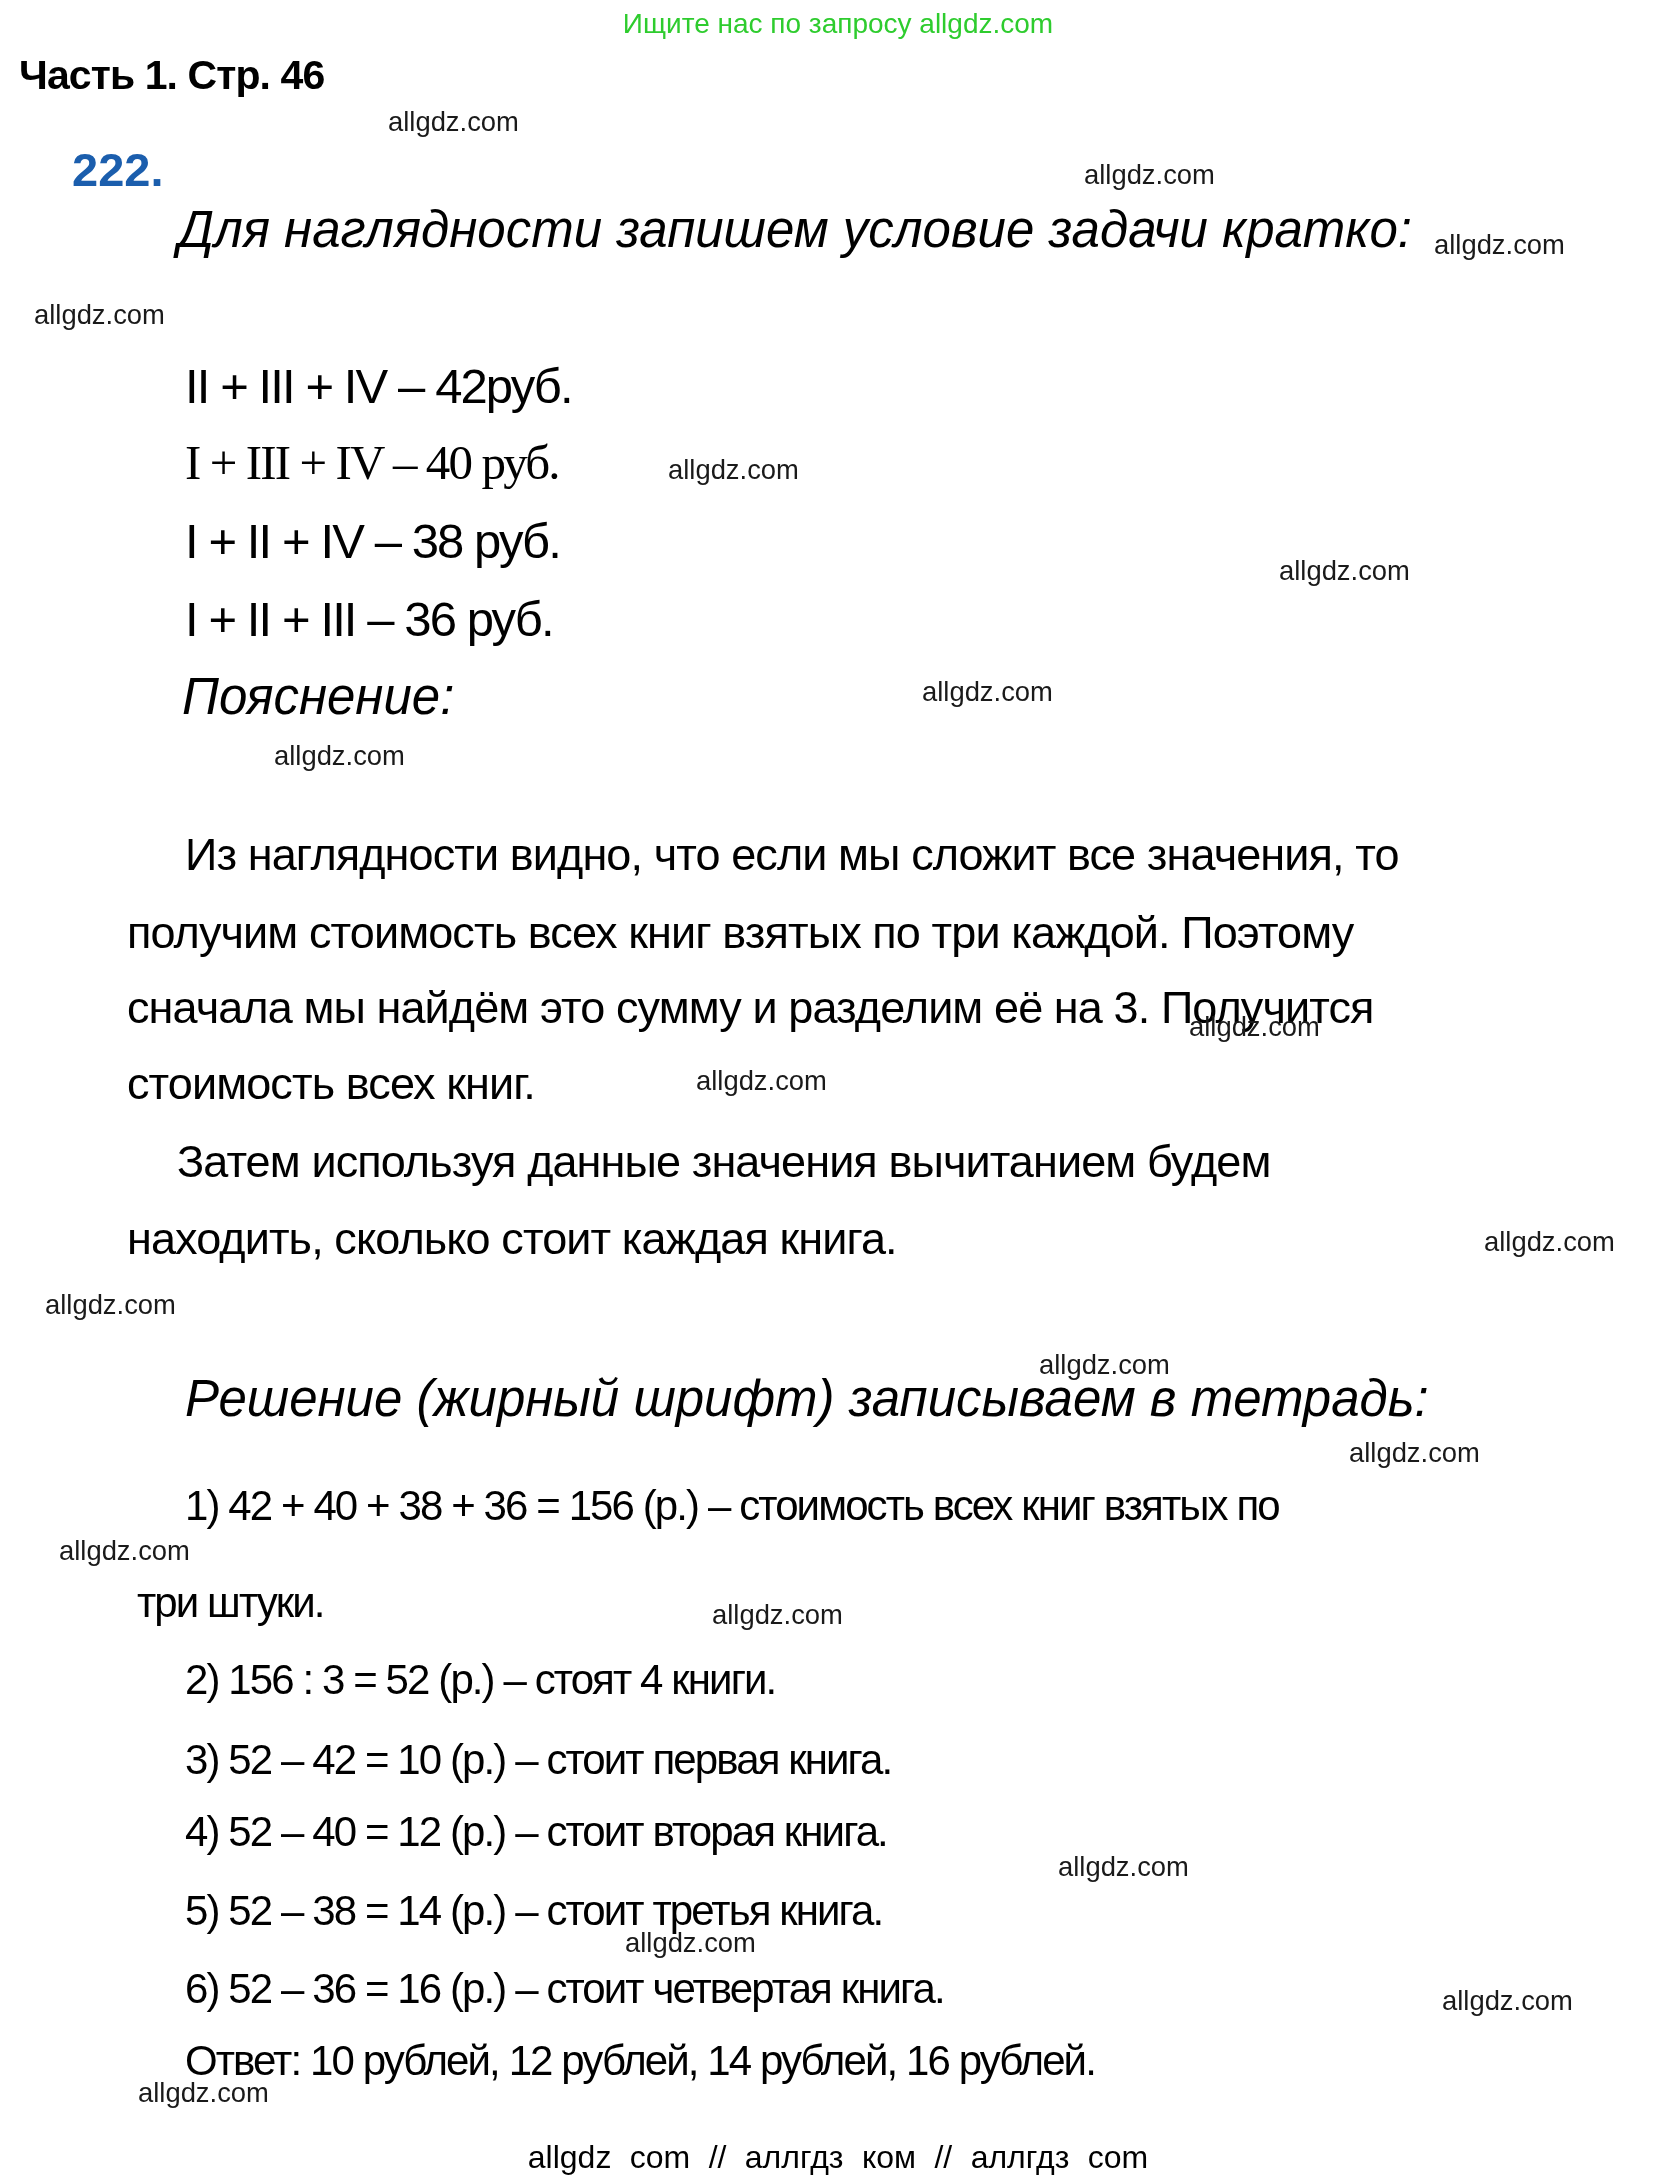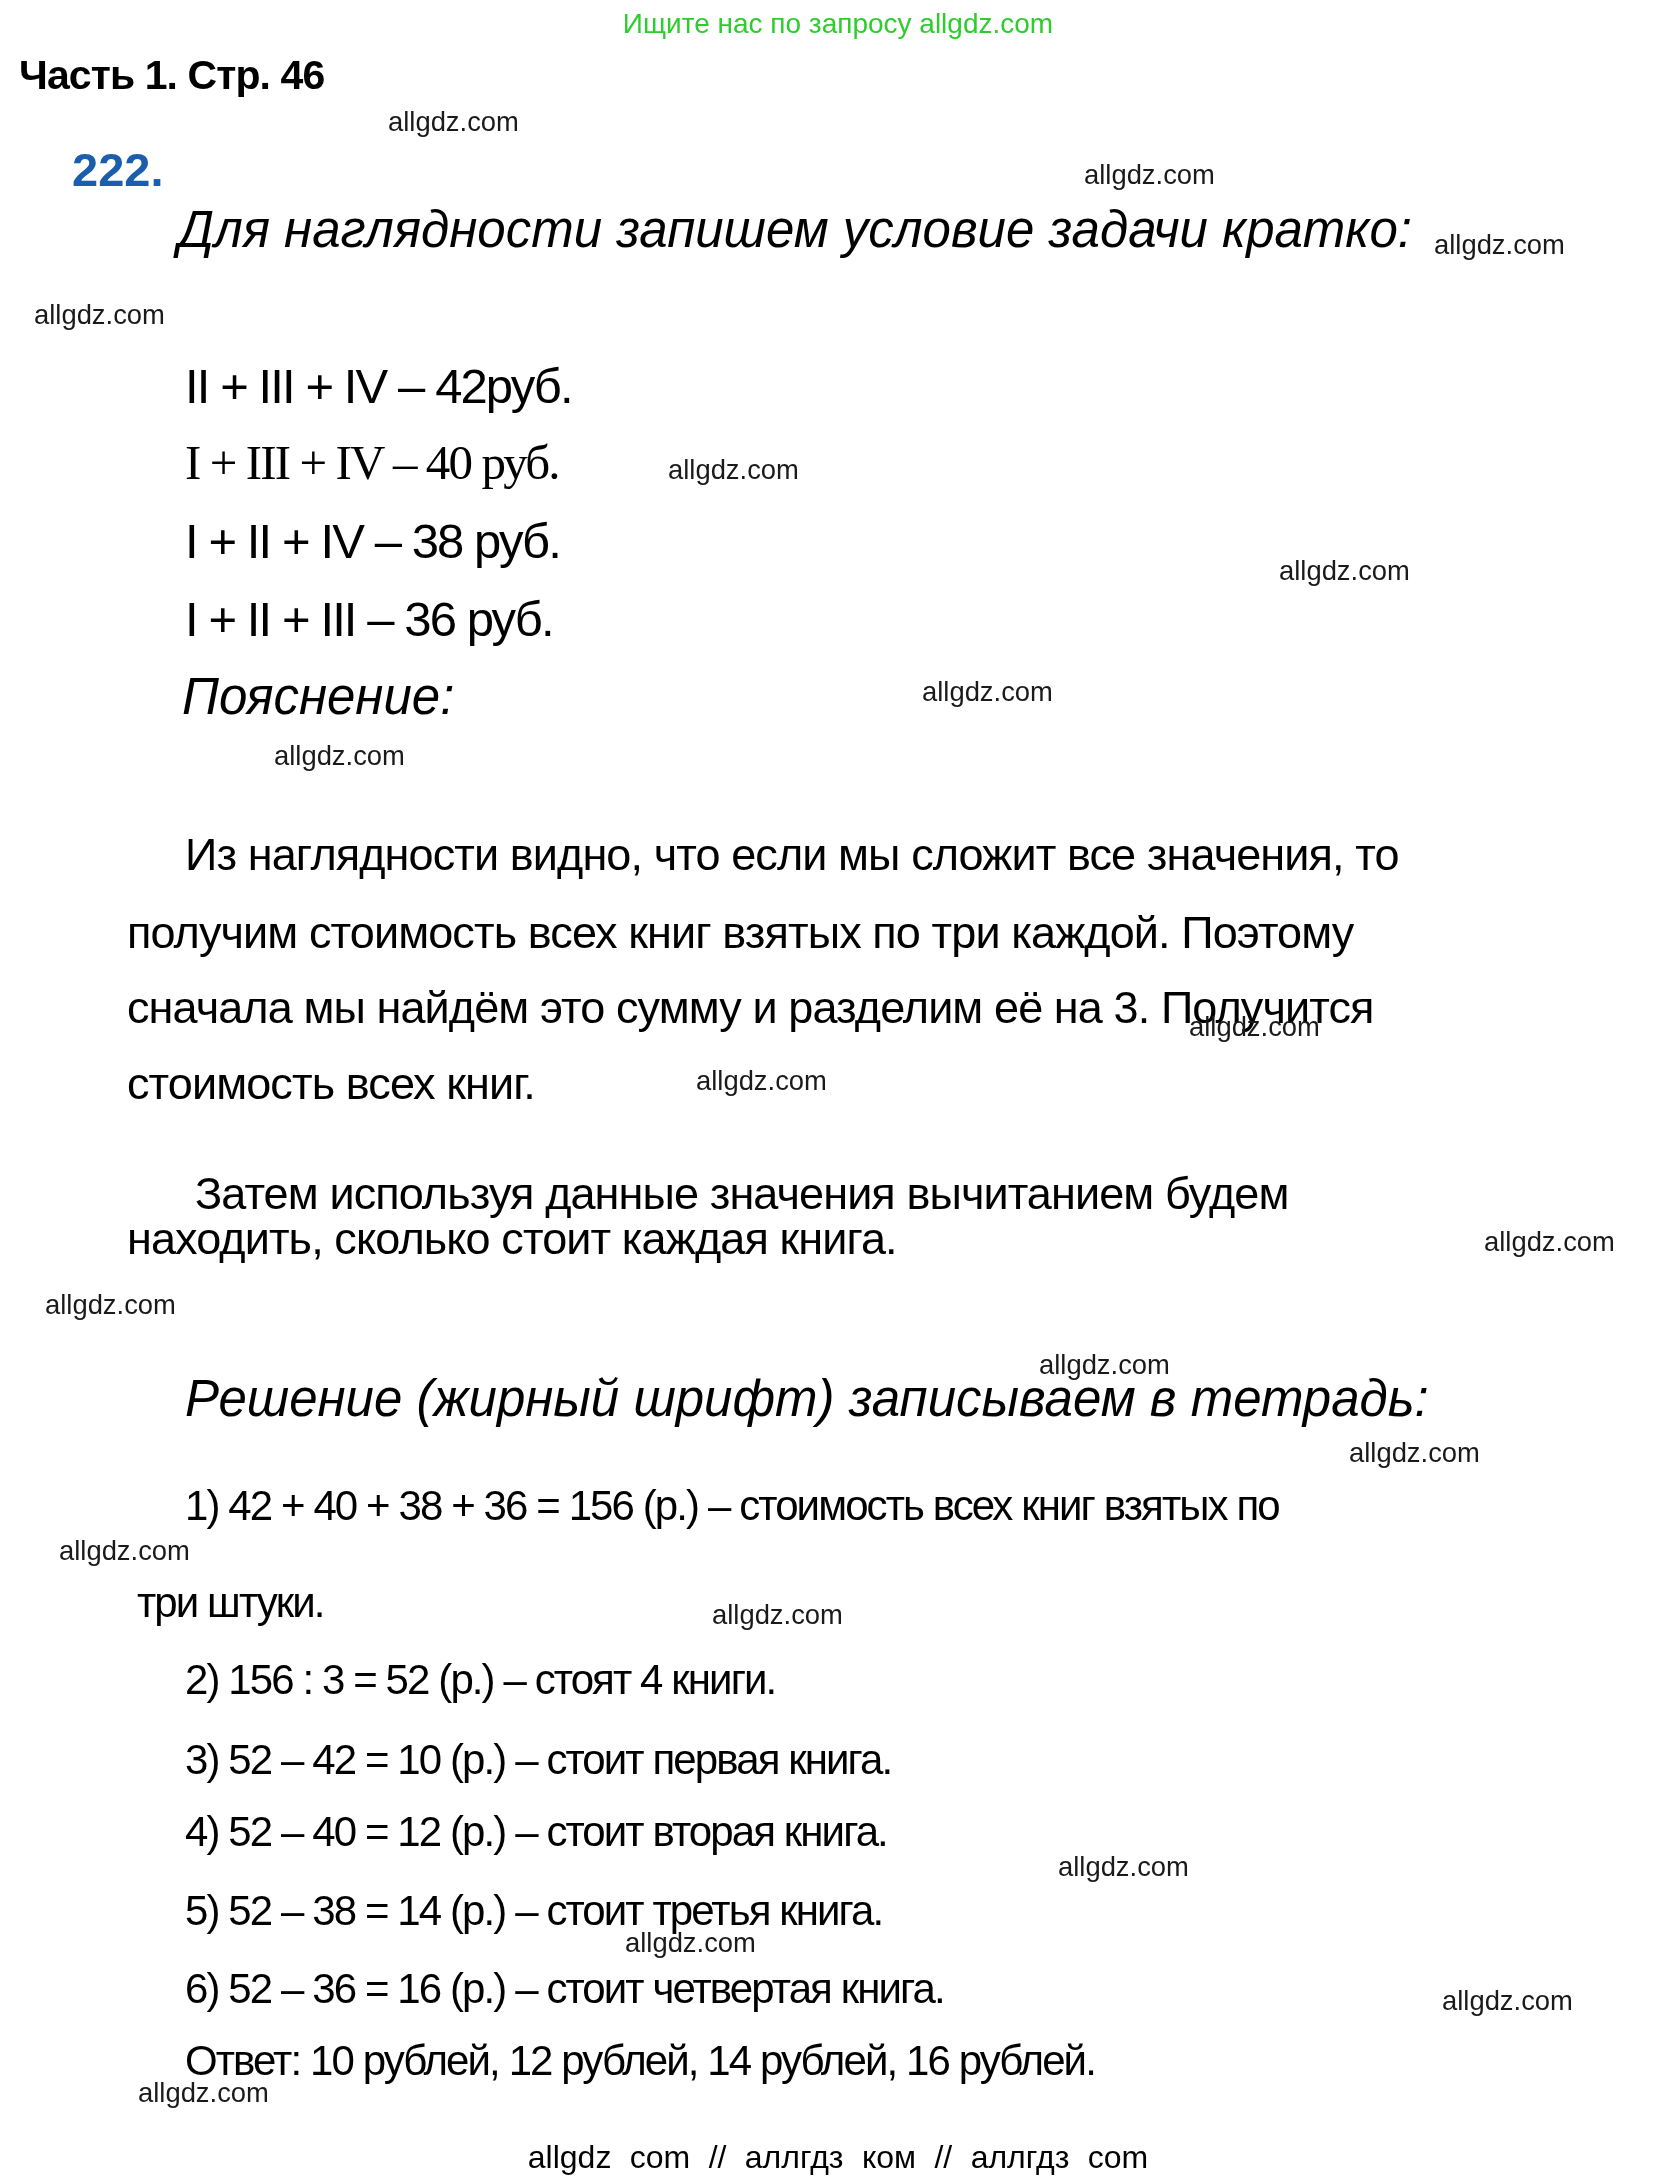--- a/index.html
+++ b/index.html
@@ -47,21 +47,21 @@
   <div class="abs eq" style="left:185px; top:513px;">I + II + IV – 38 руб.</div>
   <div class="abs eq" style="left:185px; top:591px;">I + II + III – 36 руб.</div>
 
   <div class="abs italic-h" style="left:182px; top:668px;">Пояснение:</div>
 
   <div class="abs body-line" style="left:185px; top:829px;">Из наглядности видно, что если мы сложит все значения, то</div>
   <div class="abs body-line" style="left:127px; top:907px;">получим стоимость всех книг взятых по три каждой. Поэтому</div>
   <div class="abs body-line" style="left:127px; top:982px;">сначала мы найдём это сумму и разделим её на 3. Получится</div>
   <div class="abs body-line" style="left:127px; top:1058px;">стоимость всех книг.</div>
 
-  <div class="abs body-line" style="left:195px; top:1136px;margin-top:32px;">Затем используя данные значения вычитанием будем</div>
+  <div class="abs body-line" style="left:177px; top:1136px;">Затем используя данные значения вычитанием будем</div>
   <div class="abs italic-h" style="left:185px; top:1370px;">Решение (жирный шрифт) записываем в тетрадь:</div>
 
   <div class="abs body-line" style="left:127px; top:1213px;">находить, сколько стоит каждая книга.</div>
 
   <div class="abs bold-line" style="left:185px; top:1482px;">1) 42 + 40 + 38 + 36 = 156 (р.) – стоимость всех книг взятых по</div>
   <div class="abs bold-line" style="left:137px; top:1579px;">три штуки.</div>
   <div class="abs bold-line" style="left:185px; top:1656px;">2) 156 : 3 = 52 (р.) – стоят 4 книги.</div>
   <div class="abs bold-line" style="left:185px; top:1736px;">3) 52 – 42 = 10 (р.) – стоит первая книга.</div>
   <div class="abs bold-line" style="left:185px; top:1808px;">4) 52 – 40 = 12 (р.) – стоит вторая книга.</div>
   <div class="abs bold-line" style="left:185px; top:1887px;">5) 52 – 38 = 14 (р.) – стоит третья книга.</div>

